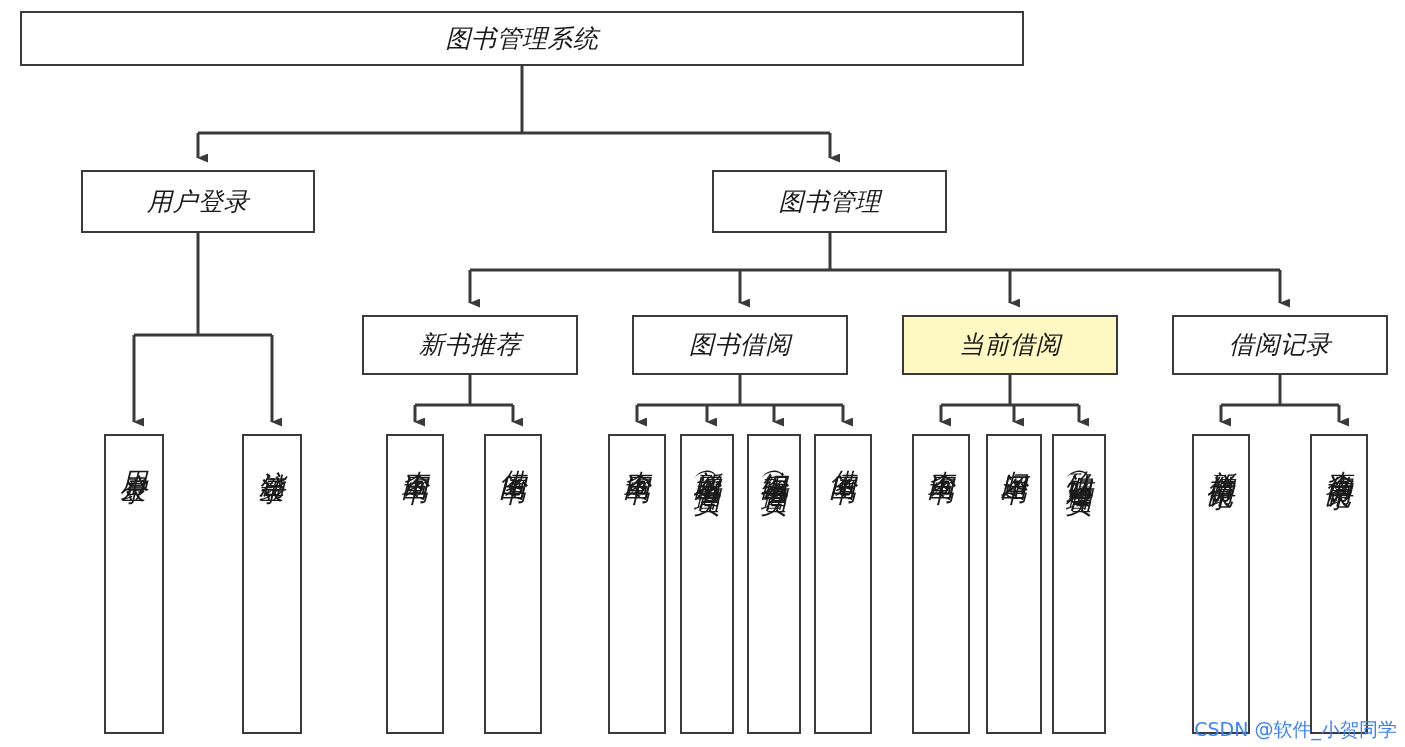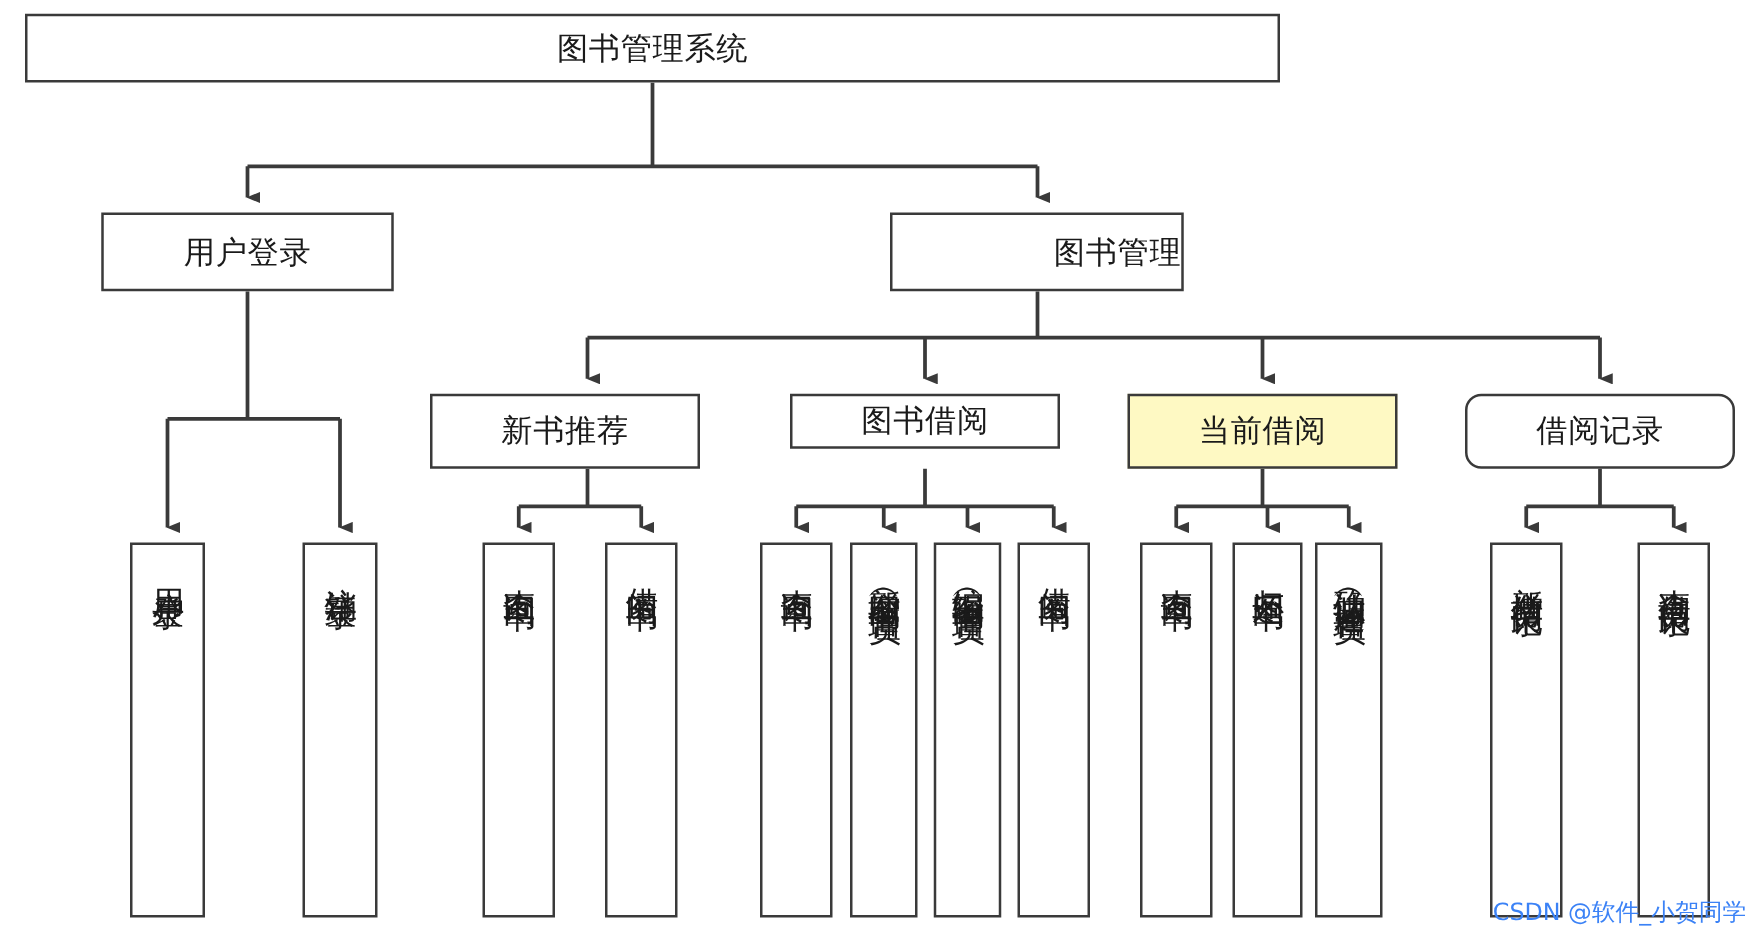--- a/index.html
+++ b/index.html
@@ -29,20 +29,21 @@
   }
   .node {
     position: absolute;
     box-sizing: border-box;
     background: #ffffff;
     border: 2.5px solid #3a3a3a;
     display: flex;
     align-items: center;
     justify-content: center;
     color: #1a1a1a;
+    font-style: italic;
   }
   .node .label {
     display: block;
     text-align: center;
     line-height: 1.18;
     white-space: nowrap;
   }
   
   .node.horiz .label {
     font-size: 25px;
@@ -131,34 +132,34 @@
     </g>
   </svg>
 
   <div class="node horiz root" style="left: 20px; top: 11px; width: 1004px; height: 55px; border-color: rgb(58, 58, 58); background: rgb(255, 255, 255); color: rgb(26, 26, 26);">
     <span class="label">图书管理系统</span>
   </div>
 
   <div class="node horiz" style="left: 81px; top: 170px; width: 234px; height: 63px; border-color: rgb(58, 58, 58); background: rgb(255, 255, 255); color: rgb(26, 26, 26);">
     <span class="label">用户登录</span>
   </div>
-  <div class="node horiz" style="left: 712px; top: 170px; width: 235px; height: 63px; border-color: rgb(58, 58, 58); background: rgb(255, 255, 255); color: rgb(26, 26, 26); justify-content: flex-end;">
+  <div class="node horiz" style="left: 712px; top: 170px; width: 235px; height: 63px; border-color: rgb(58, 58, 58); background: rgb(255, 255, 255); color: rgb(26, 26, 26);">
     <span class="label">图书管理</span>
   </div>
 
-  <div class="node horiz" style="left: 344px; top: 315px; width: 216px; height: 60px; border-color: rgb(58, 58, 58); background: rgb(255, 255, 255); color: rgb(26, 26, 26);">
+  <div class="node horiz" style="left: 362px; top: 315px; width: 216px; height: 60px; border-color: rgb(58, 58, 58); background: rgb(255, 255, 255); color: rgb(26, 26, 26);">
     <span class="label">新书推荐</span>
   </div>
-  <div class="node horiz" style="left: 632px; top: 315px; width: 216px; height: 44px; border-color: rgb(58, 58, 58); background: rgb(255, 255, 255); color: rgb(26, 26, 26);">
+  <div class="node horiz" style="left: 632px; top: 315px; width: 216px; height: 60px; border-color: rgb(58, 58, 58); background: rgb(255, 255, 255); color: rgb(26, 26, 26);">
     <span class="label">图书借阅</span>
   </div>
   <div class="node horiz" style="left: 902px; top: 315px; width: 216px; height: 60px; border-color: rgb(58, 58, 58); background: #fef9c3; color: rgb(26, 26, 26);">
     <span class="label">当前借阅</span>
   </div>
-  <div class="node horiz" style="left: 1172px; top: 315px; width: 216px; height: 60px; border-color: rgb(58, 58, 58); background: rgb(255, 255, 255); color: rgb(26, 26, 26); border-radius: 13px;">
+  <div class="node horiz" style="left: 1172px; top: 315px; width: 216px; height: 60px; border-color: rgb(58, 58, 58); background: rgb(255, 255, 255); color: rgb(26, 26, 26);">
     <span class="label">借阅记录</span>
   </div>
 
   <div class="node vert" style="left: 104px; top: 434px; width: 60px; height: 300px; border-color: rgb(58, 58, 58); background: rgb(255, 255, 255); color: rgb(26, 26, 26);">
     <span class="label">用户登录</span>
   </div>
   <div class="node vert" style="left: 242px; top: 434px; width: 60px; height: 300px; border-color: rgb(58, 58, 58); background: rgb(255, 255, 255); color: rgb(26, 26, 26);">
     <span class="label">注销登录</span>
   </div>
   <div class="node vert" style="left: 386px; top: 434px; width: 58px; height: 300px; border-color: rgb(58, 58, 58); background: rgb(255, 255, 255); color: rgb(26, 26, 26);">

